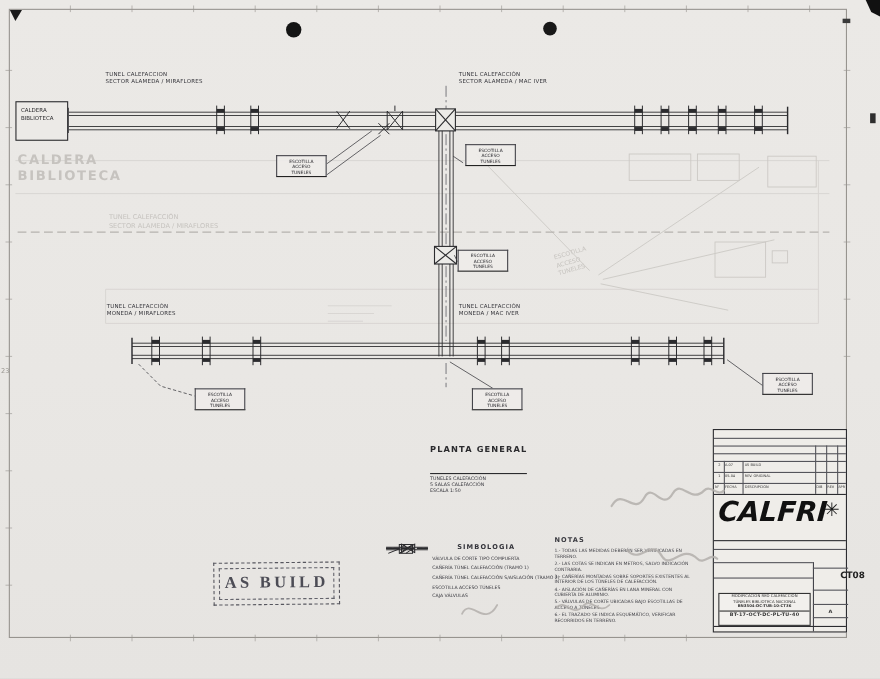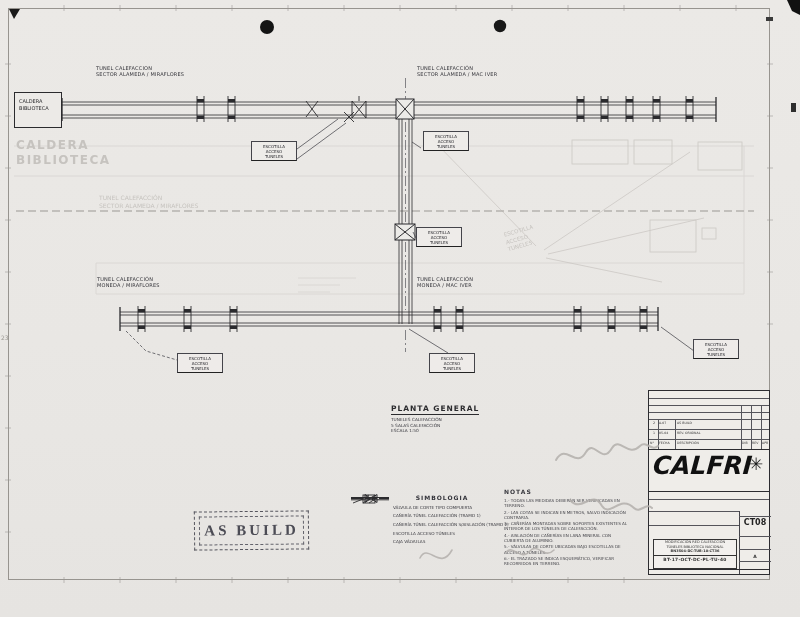--- a/index.html
+++ b/index.html
@@ -12,21 +12,21 @@
   .lbl{position:absolute;font-size:5px;line-height:6.2px;letter-spacing:.2px;color:#34343a;white-space:nowrap;}
   .ghost-lbl{position:absolute;color:#c6c3bf;white-space:nowrap;}
   .caldera{position:absolute;left:14px;top:92px;width:48px;height:36px;
            border:1.2px solid #2b2b2e;background:#eceae7;box-sizing:border-box;
            font-size:5px;line-height:7px;padding:5px 0 0 4px;}
   .esc-box{position:absolute;width:46px;border:.7px solid #44444a;border-bottom:1.7px solid #222;
            background:rgba(238,236,233,.92);font-size:4px;line-height:5px;text-align:center;
            padding:1.5px 1px;color:#26262b;box-sizing:border-box;}
   .planta{position:absolute;left:391px;top:396px;width:118px;}
   .planta .t{font-size:7.5px;font-weight:bold;letter-spacing:1px;border-bottom:1.2px solid #2b2b2e;
-             padding-bottom:1px;margin-bottom:2px;display:inline-block;}
+             padding-bottom:17px;margin-bottom:2px;display:inline-block;}
   .planta .s{font-size:4.3px;line-height:5.6px;color:#3a3a40;}
   .stamp{position:absolute;left:194px;top:511px;width:113px;height:37px;
          border:1.6px dashed #56565e;display:flex;align-items:center;justify-content:center;
          transform:rotate(-.6deg);}
   .stamp .in{border:1px dashed #63636b;width:103px;height:27px;display:flex;align-items:center;
              justify-content:center;font-family:"Liberation Serif",serif;font-size:15px;
              letter-spacing:3px;color:#4c4c55;font-weight:600;}
   .simb{position:absolute;left:349px;top:494px;width:186px;}
   .simb .t{font-size:6px;font-weight:bold;letter-spacing:1px;text-align:center;margin-bottom:2px;color:#33333a;}
   .simb .row{display:flex;align-items:center;height:8.6px;}
@@ -43,21 +43,21 @@
   .tb .cell{position:absolute;overflow:hidden;white-space:nowrap;}
   .logo{position:absolute;left:4px;top:60px;font-size:25px;font-weight:bold;font-style:italic;
         letter-spacing:0px;color:#111;transform:skewX(-4deg);font-family:"DejaVu Sans",sans-serif;}
   .logo-star{position:absolute;left:100px;top:63px;font-size:17px;color:#1a1a1a;}
   .docblock{position:absolute;left:4px;top:148px;width:84px;height:30px;border:.9px solid #333;
             background:#f2f0ed;box-sizing:border-box;text-align:center;}
   .docblock .dl{font-size:3.5px;line-height:4.6px;}
   .docblock .code{border-top:.9px solid #333;margin-top:1px;font-size:4.4px;font-weight:bold;
                   line-height:8px;letter-spacing:.3px;}
   .sheetno{position:absolute;left:92px;top:127px;width:28px;text-align:center;
-           font-size:8px;font-weight:bold;color:#222;}
+           font-size:8px;font-weight:bold;color:#222;padding-left:20px;}
   .edge-num{position:absolute;left:1px;top:334px;font-size:6px;color:#9a9792;}
   .hw{stroke:#b3afab;stroke-width:2px;fill:none;opacity:.85;stroke-linecap:round;}
 </style>
 </head>
 <body>
 
 <div id="sheet">
 
   <svg width="800" height="617" viewBox="0 0 800 617">
     <defs>

